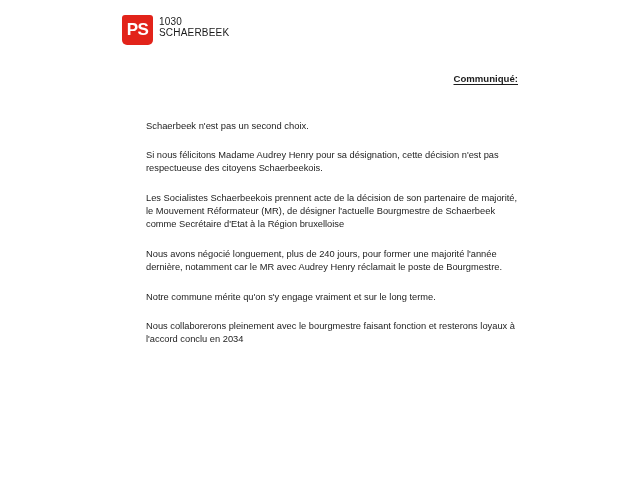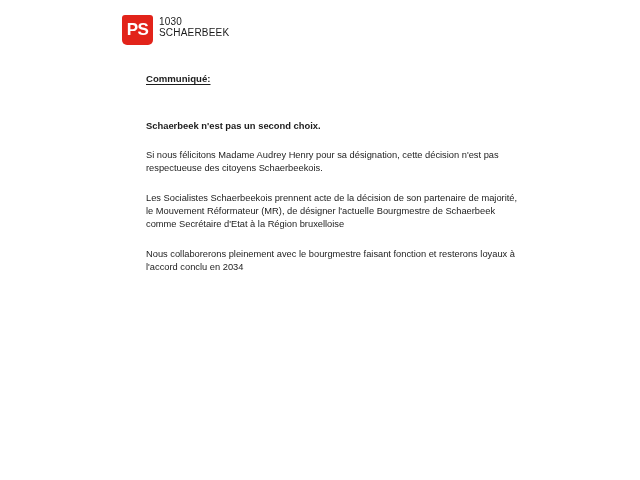--- a/index.html
+++ b/index.html
@@ -66,23 +66,24 @@
     color: #1c1c1c;
     font-size: 9.3px;
     line-height: 13.4px;
   }
   .heading-communique {
     font-weight: bold;
     text-decoration: underline;
     text-underline-offset: 2px;
     font-size: 9.6px;
     margin: 0 0 0 0;
+    text-align: right;
   }
   .subtitle {
-    font-weight: bold;
+    font-weight: normal;
     font-size: 9.4px;
     margin: 34px 0 0 0;
   }
   .para {
     margin: 16px 0 0 0;
   }
   .line {
     display: block;
   }
 </style>
@@ -105,20 +106,22 @@
 
     <p class="heading-communique">Communiqué:</p>
 
     <p class="subtitle">Schaerbeek n'est pas un second choix.</p>
 
 
     <p class="para">Si nous félicitons Madame Audrey Henry pour sa désignation, cette décision n'est pas respectueuse des citoyens Schaerbeekois.</p>
 
     <p class="para">Les Socialistes Schaerbeekois prennent acte de la décision de son partenaire de majorité, le Mouvement Réformateur (MR), de désigner l'actuelle Bourgmestre de Schaerbeek comme Secrétaire d'Etat à la Région bruxelloise</p>
 
+    <p class="para">Nous avons négocié longuement, plus de 240 jours, pour former une majorité l'année dernière, notamment car le MR avec Audrey Henry réclamait le poste de Bourgmestre.</p>
 
 
 
+    <p class="para">Notre commune mérite qu'on s'y engage vraiment et sur le long terme.</p>
 
     <p class="para">Nous collaborerons pleinement avec le bourgmestre faisant fonction et resterons loyaux à l'accord conclu en 2034</p>
 
   </div>
 </div>
 
 </body></html>

